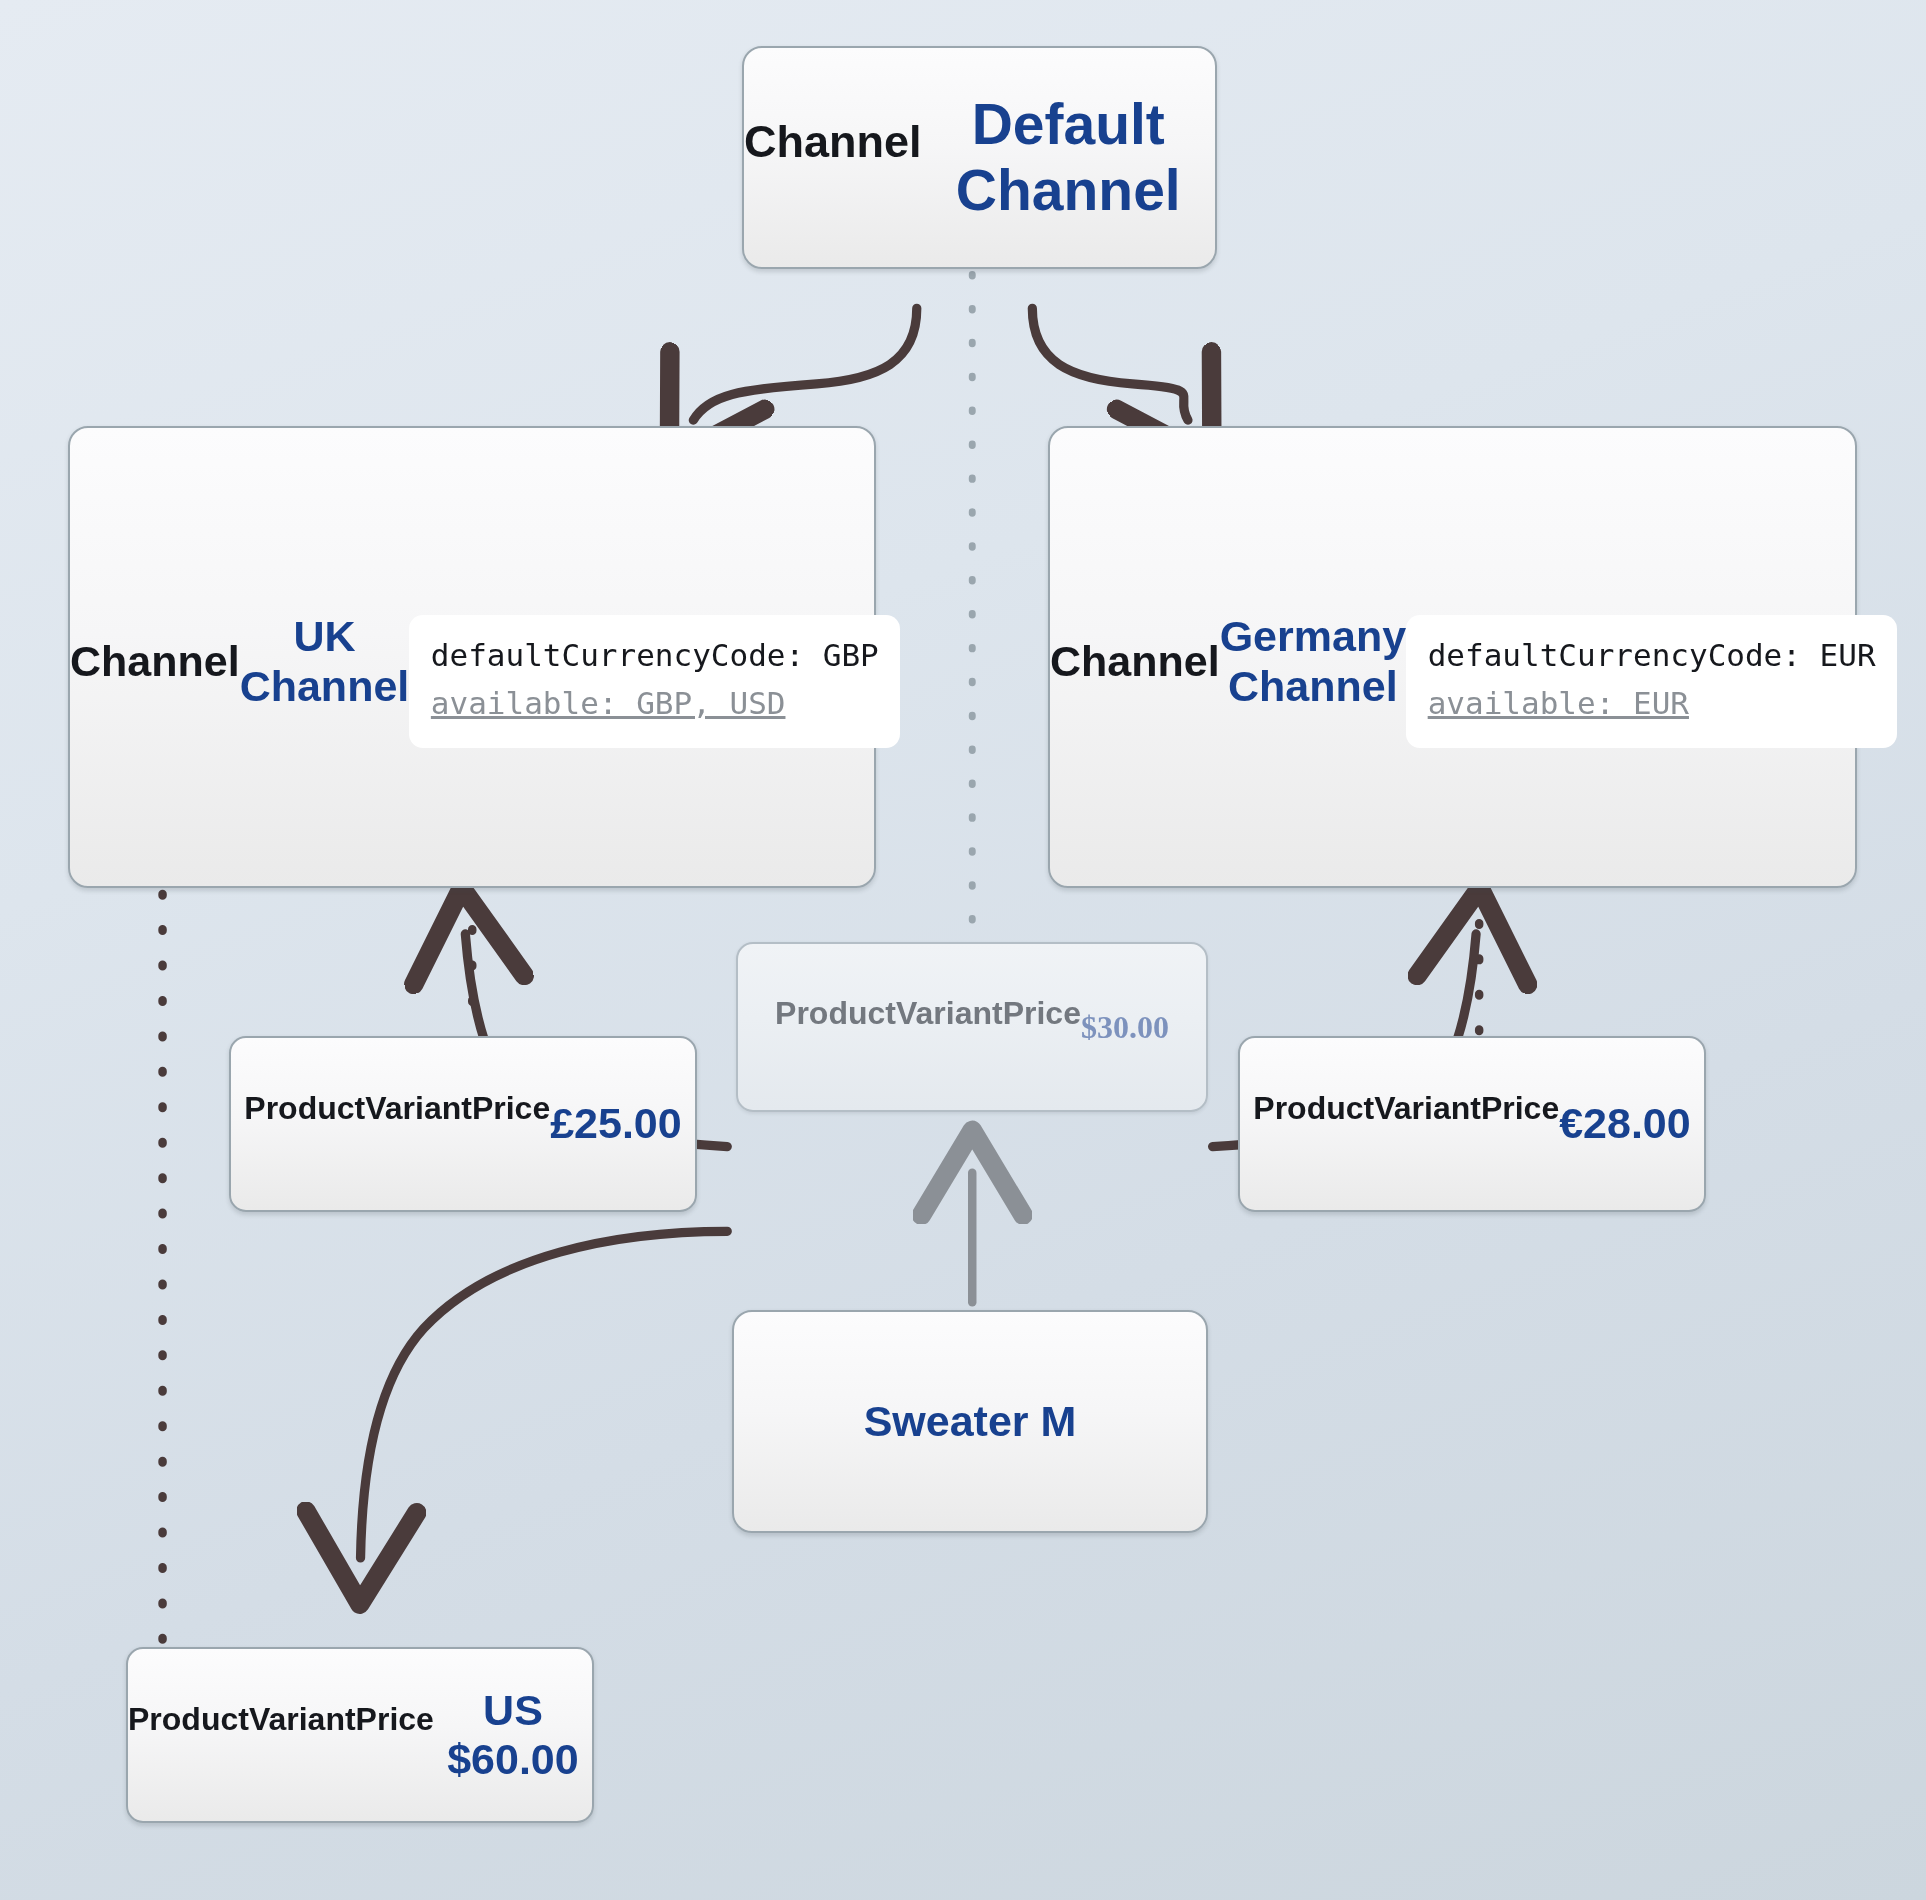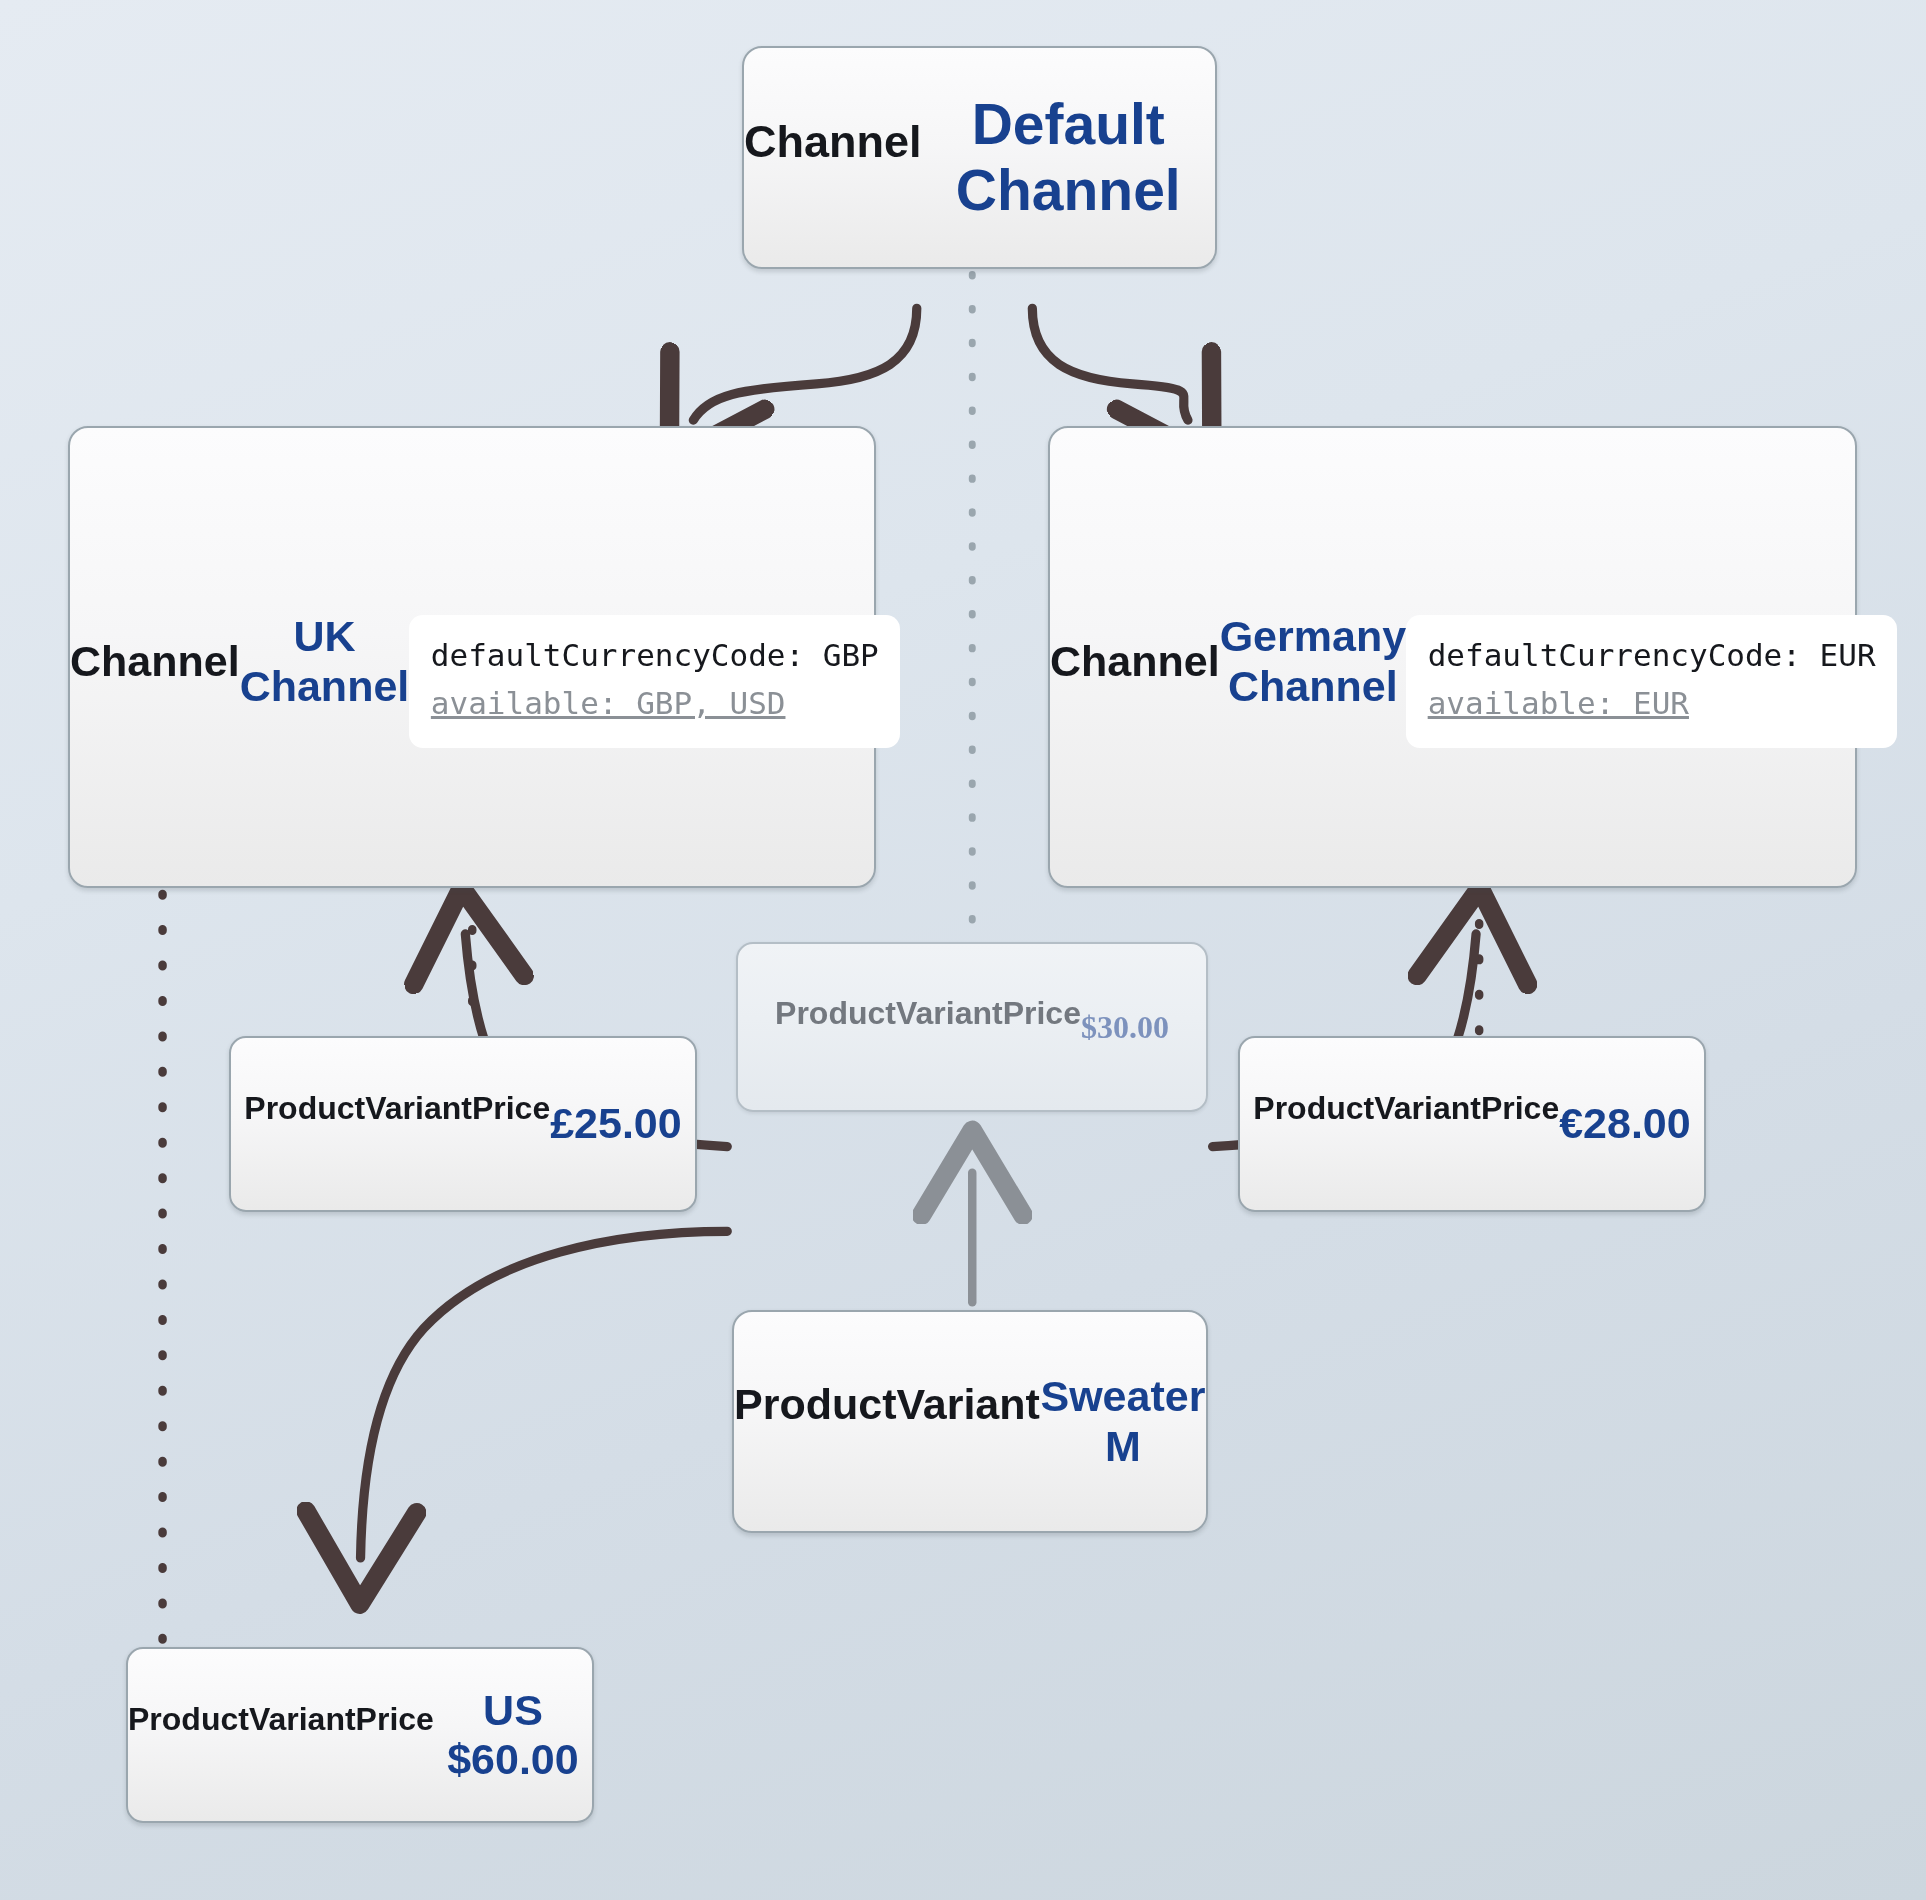--- a/index.html
+++ b/index.html
@@ -201,21 +201,20 @@
     <div class="type">ProductVariantPrice</div>
     <div class="value">£25.00</div>
   </div>
 
   <div class="node price-node" id="node-price-eur">
     <div class="type">ProductVariantPrice</div>
     <div class="value">€28.00</div>
   </div>
 
   <div class="node" id="node-product-variant">
-    <div class="type">ProductVariant</div>
     <div class="value">Sweater M</div>
   </div>
 
   <div class="node price-node" id="node-price-us">
     <div class="type">ProductVariantPrice</div>
     <div class="value">US $60.00</div>
   </div>
 
 </div>
 

